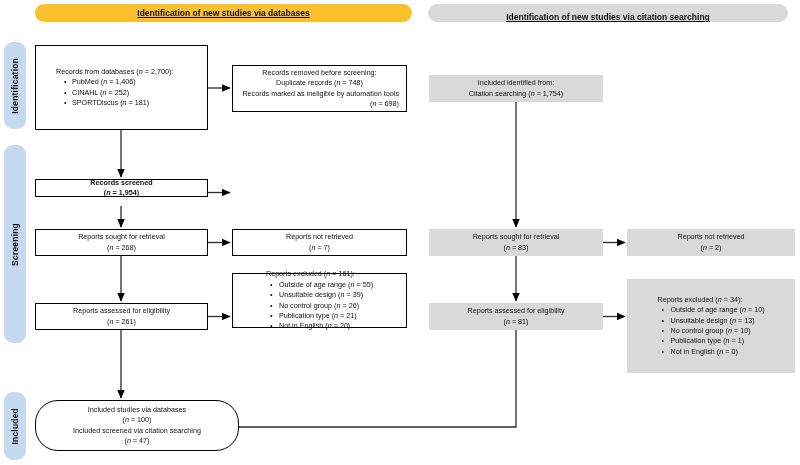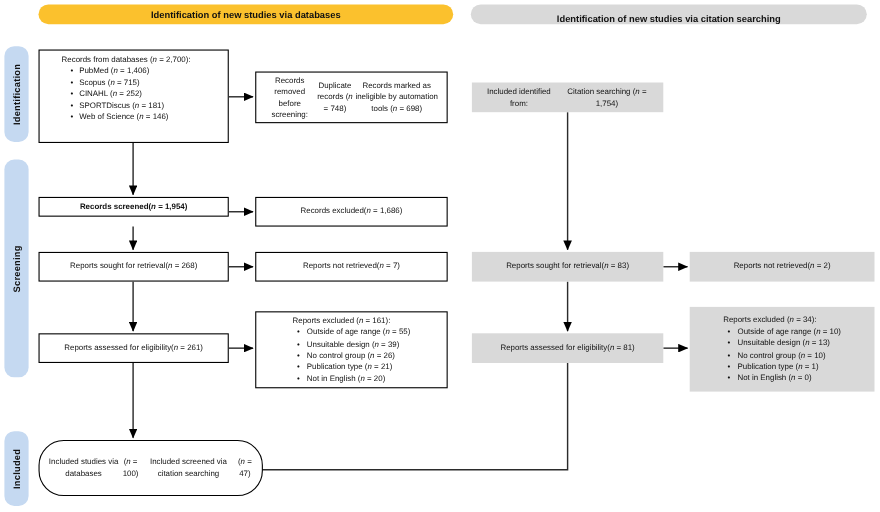--- a/index.html
+++ b/index.html
@@ -4,44 +4,44 @@
 <style>
   html,body { margin:0; padding:0; background:#fff; }
   .canvas {
     position:relative; width:800px; height:465px; background:#ffffff;
     font-family:"Liberation Sans", sans-serif; color:#111; overflow:hidden;
   }
   .connectors { position:absolute; left:0; top:0; width:800px; height:465px; }
   .hdr {
     position:absolute; top:4px; height:18px; border-radius:9px;
     display:flex; align-items:center; justify-content:center;
-    font-size:8.5px; font-weight:bold; color:#111;
+    font-size:8.5px; font-weight:bold; color:#111;text-decoration:underline;
   }
   .hdr-yellow { background:var(--header-accent,#FBC12D); }
   .hdr-gray { background:var(--header-neutral,#D9D9D9);align-items:flex-end; }
   .stage {
     position:absolute; left:4px; width:22px; border-radius:9px;
     background:var(--stage-label,#C5D9F1);
     display:flex; align-items:center; justify-content:center;
   }
   .stage span {
     writing-mode:vertical-rl; transform:rotate(180deg);
     font-size:8.5px; font-weight:bold; color:#111; letter-spacing:.2px;
   }
   .box {
     position:absolute; box-sizing:border-box; background:#fff;
     border:1.2px solid #000; font-size:7.2px; line-height:1.45; color:#111;
   }
   .center {
-    display:flex; flex-direction:row; align-items:center; justify-content:center;
-    text-align:center; padding:2px 7px;
+    display:flex; flex-direction:column; align-items:center; justify-content:center;
+    text-align:right; padding:2px 7px;
   }
   .graybox { background:var(--citation-box,#D9D9D9); border:none; }
   .listbox {
-    display:flex; flex-direction:column; justify-content:flex-start;
+    display:flex; flex-direction:column; justify-content:center;
     text-align:left; padding:3px 4px 3px 20px;
   }
   .exclbox { display:flex; flex-direction:column; justify-content:center; padding:2px 4px; }
   .exclbox .inner { width:fit-content; margin:0 auto; text-align:left; }
   .li { position:relative; padding-left:16px; }
   .li::before { content:"\2022"; position:absolute; left:8px; }
   .exclbox .li { padding-left:13px; }
   .exclbox .li::before { left:4px; }
 </style>
 </head>
@@ -85,58 +85,52 @@
   <div class="stage" style="top:145px; height:198px;">
     <span>Screening</span>
   </div>
   <div class="stage" style="top:392px; height:68px;">
     <span>Included</span>
   </div>
 
   <div class="box listbox" style="left:35px; top:45px; width:173px; height:85px;">
     <div>Records from databases (<i>n</i> = 2,700):</div>
     <div class="li">PubMed (<i>n</i> = 1,406)</div>
-    <div class="li">Scopus (<i>n</i> = 715)</div>
     <div class="li">CINAHL (<i>n</i> = 252)</div>
     <div class="li">SPORTDiscus (<i>n</i> = 181)</div>
-    <div class="li">Web of Science (<i>n</i> = 146)</div>
   </div>
 
   <div class="box center" style="left:232px; top:65px; width:175px; height:47px;">
     <div>Records removed before screening:</div>
     <div>Duplicate records (<i>n</i> = 748)</div>
     <div>Records marked as ineligible by automation tools (<i>n</i> = 698)</div>
   </div>
 
   <div class="box center" style="left:35px; top:179px; width:173px; height:18px;font-weight:bold;">
     <div>Records screened</div>
     <div>(<i>n</i> = 1,954)</div>
   </div>
 
-  <div class="box center" style="left:232px; top:179px; width:175px; height:27px;">
-    <div>Records excluded</div>
-    <div>(<i>n</i> = 1,686)</div>
-  </div>
 
   <div class="box center" style="left:35px; top:229px; width:173px; height:27px;">
     <div>Reports sought for retrieval</div>
     <div>(<i>n</i> = 268)</div>
   </div>
 
   <div class="box center" style="left:232px; top:229px; width:175px; height:27px;">
     <div>Reports not retrieved</div>
     <div>(<i>n</i> = 7)</div>
   </div>
 
   <div class="box center" style="left:35px; top:303px; width:173px; height:27px;">
     <div>Reports assessed for eligibility</div>
     <div>(<i>n</i> = 261)</div>
   </div>
 
-  <div class="box exclbox" style="left:232px; top:283px; width:175px; height:70px;">
+  <div class="box exclbox" style="left:232px; top:273px; width:175px; height:55px;">
     <div class="inner">
       <div>Reports excluded (<i>n</i> = 161):</div>
       <div class="li">Outside of age range (<i>n</i> = 55)</div>
       <div class="li">Unsuitable design (<i>n</i> = 39)</div>
       <div class="li">No control group (<i>n</i> = 26)</div>
       <div class="li">Publication type (<i>n</i> = 21)</div>
       <div class="li">Not in English (<i>n</i> = 20)</div>
     </div>
   </div>
 
@@ -160,21 +154,21 @@
   <div class="box center graybox" style="left:627px; top:229px; width:168px; height:27px;">
     <div>Reports not retrieved</div>
     <div>(<i>n</i> = 2)</div>
   </div>
 
   <div class="box center graybox" style="left:429px; top:303px; width:174px; height:27px;">
     <div>Reports assessed for eligibility</div>
     <div>(<i>n</i> = 81)</div>
   </div>
 
-  <div class="box exclbox graybox" style="left:627px; top:279px; width:168px; height:77px;">
+  <div class="box exclbox graybox" style="left:627px; top:279px; width:168px; height:94px;">
     <div class="inner">
       <div>Reports excluded (<i>n</i> = 34):</div>
       <div class="li">Outside of age range (<i>n</i> = 10)</div>
       <div class="li">Unsuitable design (<i>n</i> = 13)</div>
       <div class="li">No control group (<i>n</i> = 10)</div>
       <div class="li">Publication type (<i>n</i> = 1)</div>
       <div class="li">Not in English (<i>n</i> = 0)</div>
     </div>
   </div>
 

